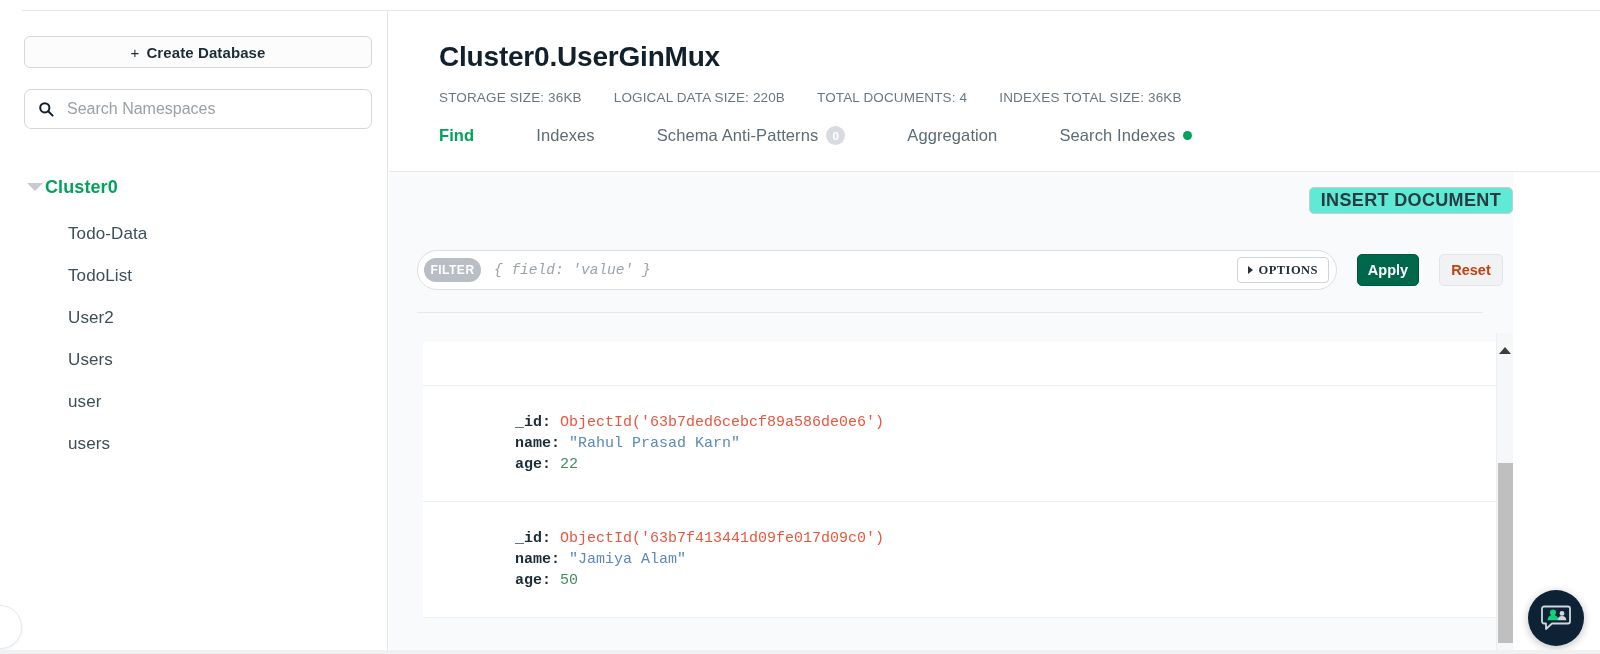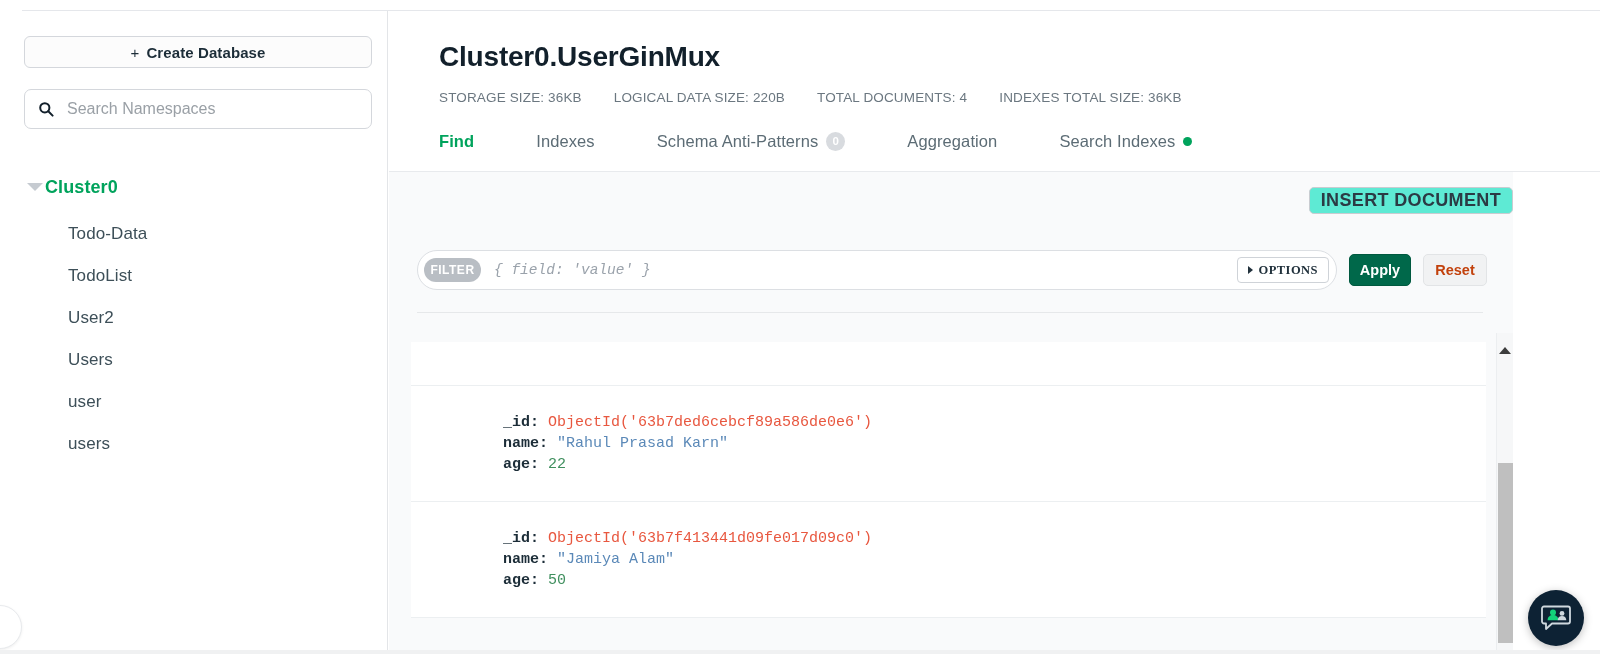--- a/index.html
+++ b/index.html
@@ -154,21 +154,21 @@
   }
   .stat {
     font-size: 13.5px;
     color: #6b7780;
     letter-spacing: .15px;
     white-space: nowrap;
   }
 
   .tabs {
     margin: 21px 0 0 50px;
-    display: flex; align-items: center;
+    display: flex; align-items: flex-start;
     gap: 0;
     height: 30px;
   }
   .tab {
     display: flex; align-items: center; gap: 8px;
     font-size: 16.5px;
     color: #5c6c75;
     cursor: pointer;
     letter-spacing: .1px;
     margin-right: 62px;
@@ -219,21 +219,21 @@
     color: #2b3a44;
     letter-spacing: .35px;
     cursor: pointer;
     display: flex; align-items: center;
   }
 
   .filter-row {
     position: absolute;
     left: 28px; top: 78px;
     display: flex; align-items: center;
-    gap: 12px;
+    gap: 20px;
   }
   .filter-bar {
     width: 920px; height: 40px;
     background: #ffffff;
     border: 1px solid #dcdfe3;
     border-radius: 20px;
     display: flex; align-items: center;
     padding: 0 4px 0 6px;
     position: relative;
   }
@@ -304,21 +304,21 @@
 
   .docs-rule {
     position: absolute;
     left: 28px; top: 140px; right: 30px;
     height: 1px; background: #e6e8ea;
   }
 
   
   .doc-list {
     position: absolute;
-    left: 22px; top: 170px;
+    left: 34px; top: 170px;
     width: 1075px;
     bottom: 0;
     overflow: hidden;
   }
   .doc-card {
     background: #ffffff;
     border-bottom: 1px solid #eceff1;
     padding: 26px 0 26px 92px;
   }
   .doc-card.spacer { height: 44px; padding: 0; }

